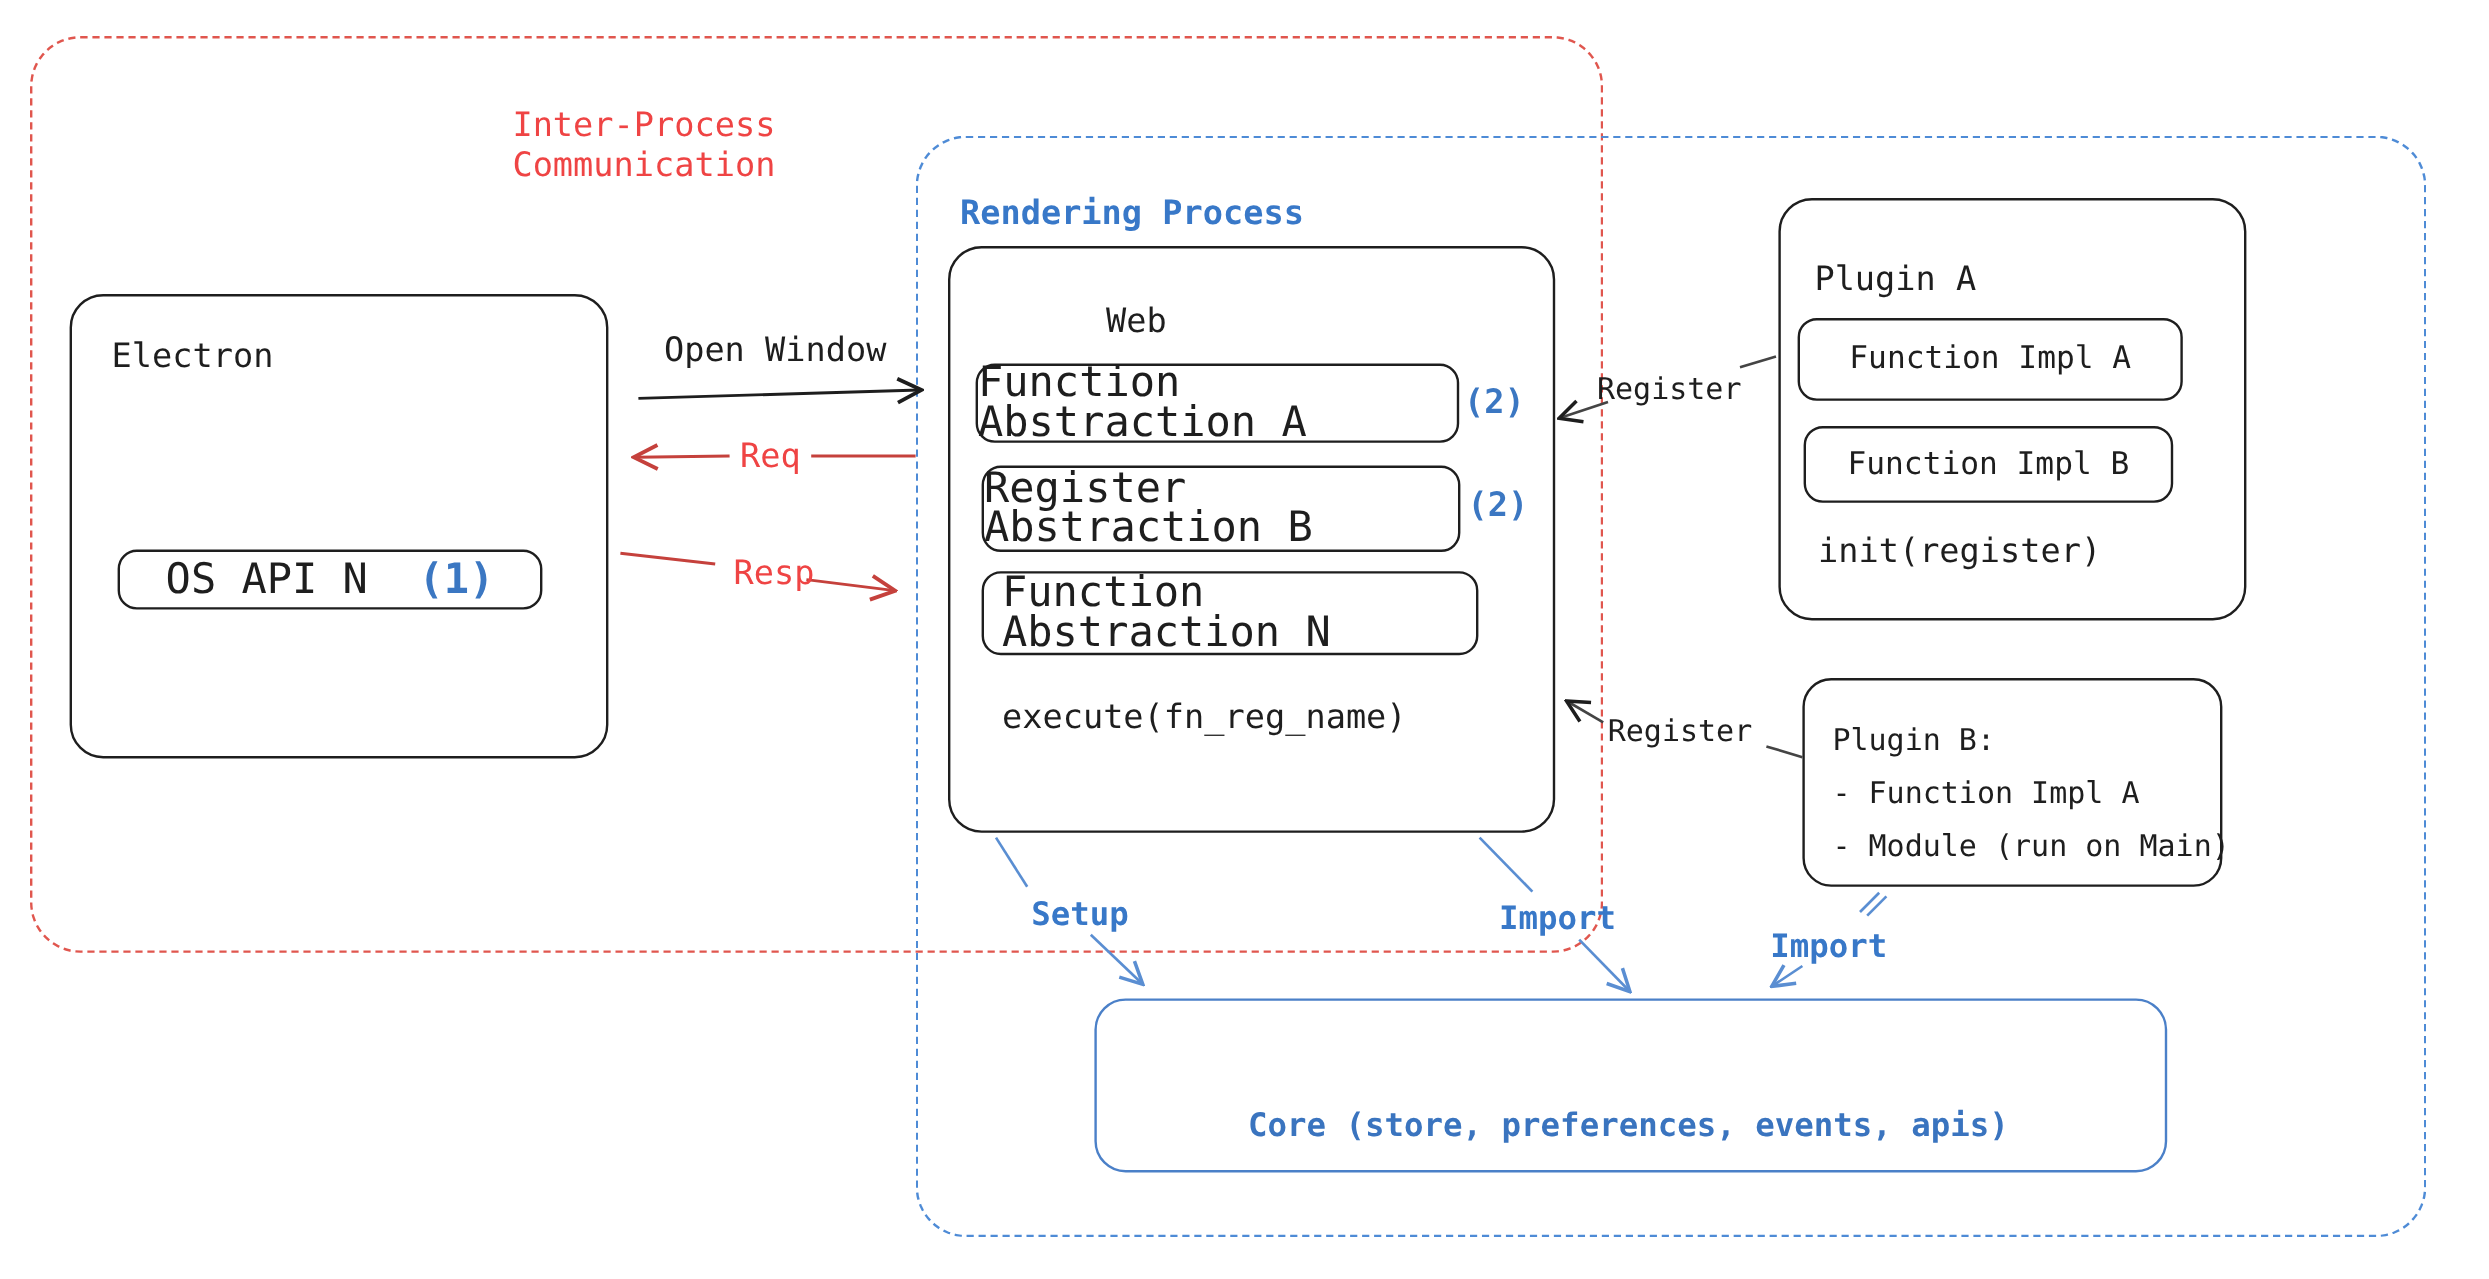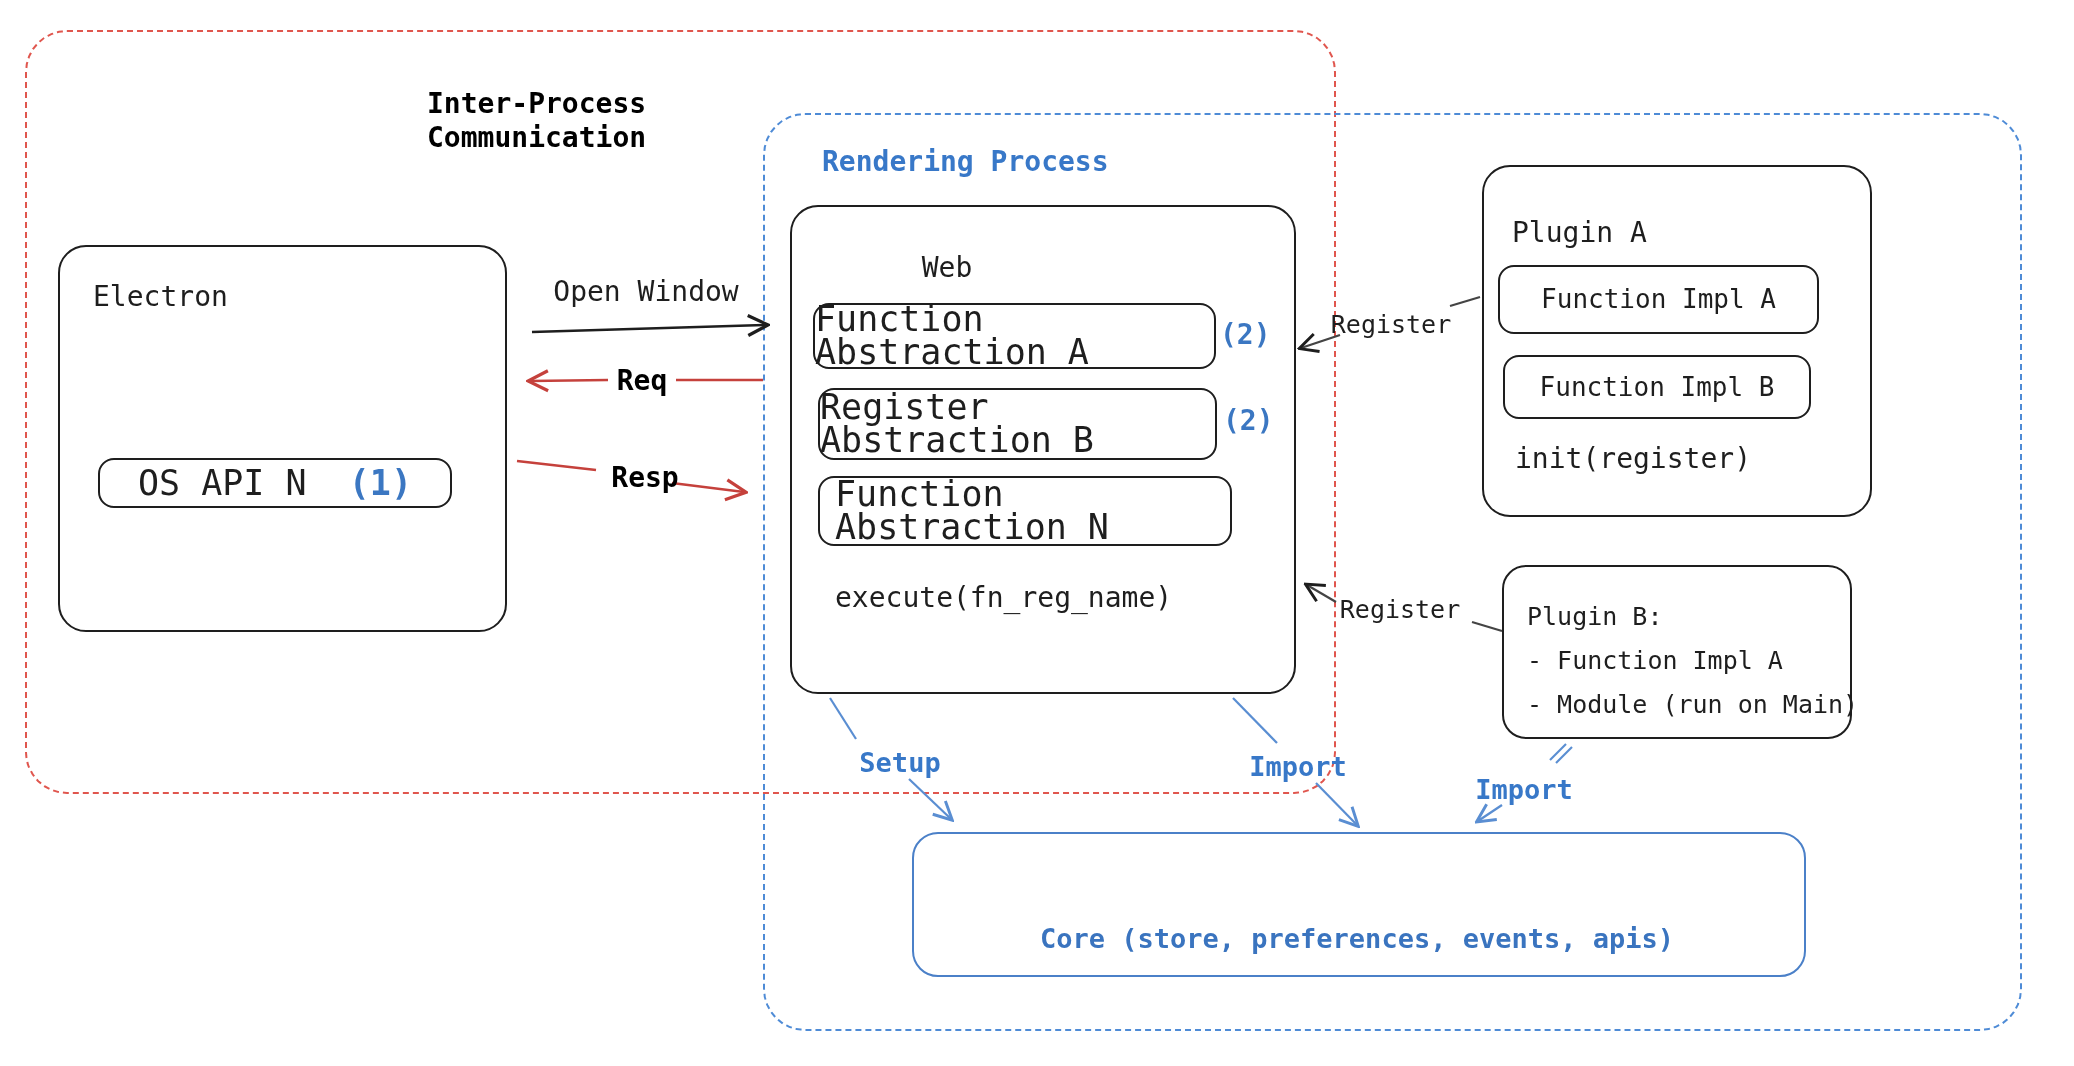--- a/index.html
+++ b/index.html
@@ -22,21 +22,21 @@
   }
   .subnode{
     background:#ffffff;border:2px solid #1e1e1e;border-radius:16px;
     display:flex;align-items:center;justify-content:center;
     font-size:35px;line-height:33px;
   }
   .core-node{
     background:#ffffff;border:2.2px solid #4b80c8;border-radius:26px;
   }
   .t-black{color:#1e1e1e;}
-  .t-red{color:#000000;font-weight:700;}
+  .t-red{color:#ef4444;font-weight:400;}
   .t-blue{color:#3878c8;font-weight:700;}
   .t-blue-num{color:#3b77c2;font-weight:700;}
   .title{font-size:28px;}
   .label-md{font-size:25px;}
   .core-text{
     text-align:center;font-size:27px;line-height:35px;font-weight:700;color:#3a74bf;
     white-space:pre;
   }
 </style>
 </head>
@@ -45,21 +45,21 @@
 <div id="stage">
 
   <div class="abs group-red" style="left:25px;top:30px;width:1307px;height:760px;"></div>
 
   <div class="abs group-blue" style="left:763px;top:113px;width:1255px;height:914px;"></div>
 
   <div class="abs t-red title" style="left:427px;top:87px;line-height:34px;">
     <div>Inter-Process</div>
     <div>Communication</div>
   </div>
-  <div class="abs t-blue title" style="left:800px;top:145px;margin-left:22px;">Rendering Process</div>
+  <div class="abs t-blue title" style="left:800px;top:161px;">Rendering Process</div>
 
   <div class="abs node" style="left:58px;top:245px;width:445px;height:383px;"></div>
   <div class="abs title t-black" style="left:93px;top:280px;">Electron</div>
 
 
   <div class="abs subnode" style="left:98px;top:458px;width:350px;height:46px;">
     <span>OS API N</span>&nbsp;&nbsp;<span class="t-blue-num">(1)</span>
   </div>
 
   <div class="abs node" style="left:790px;top:205px;width:502px;height:485px;"></div>

